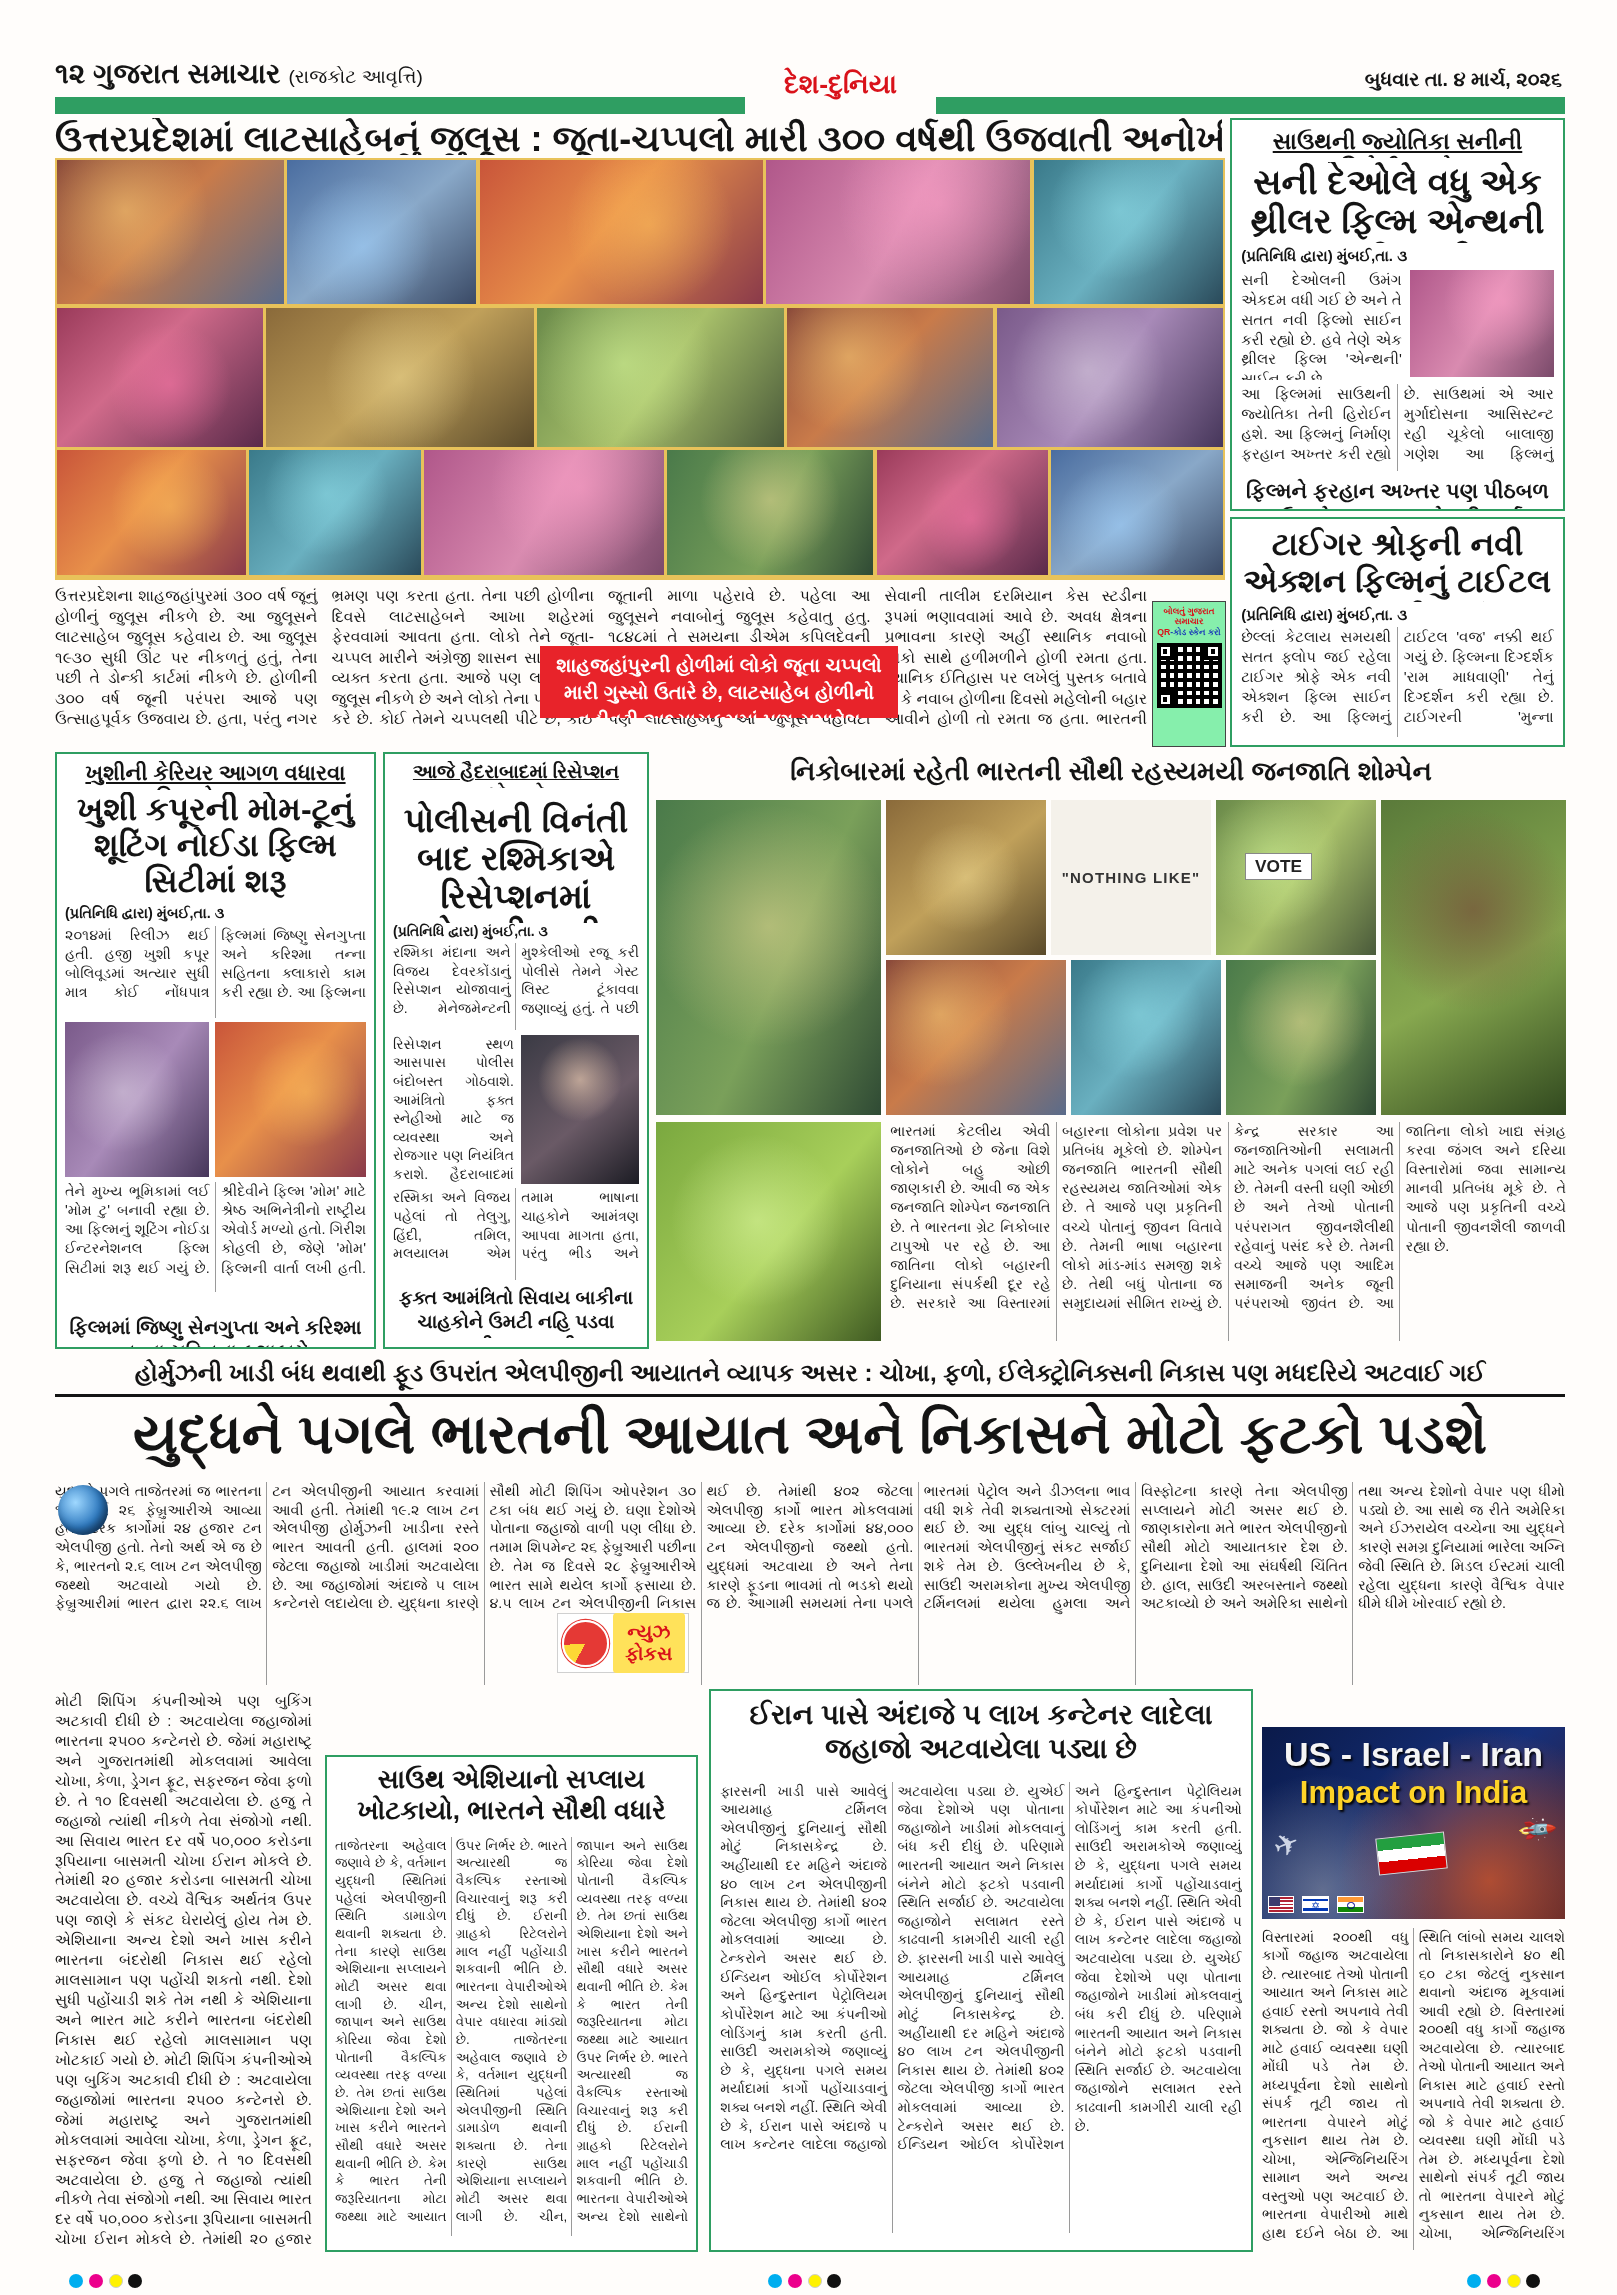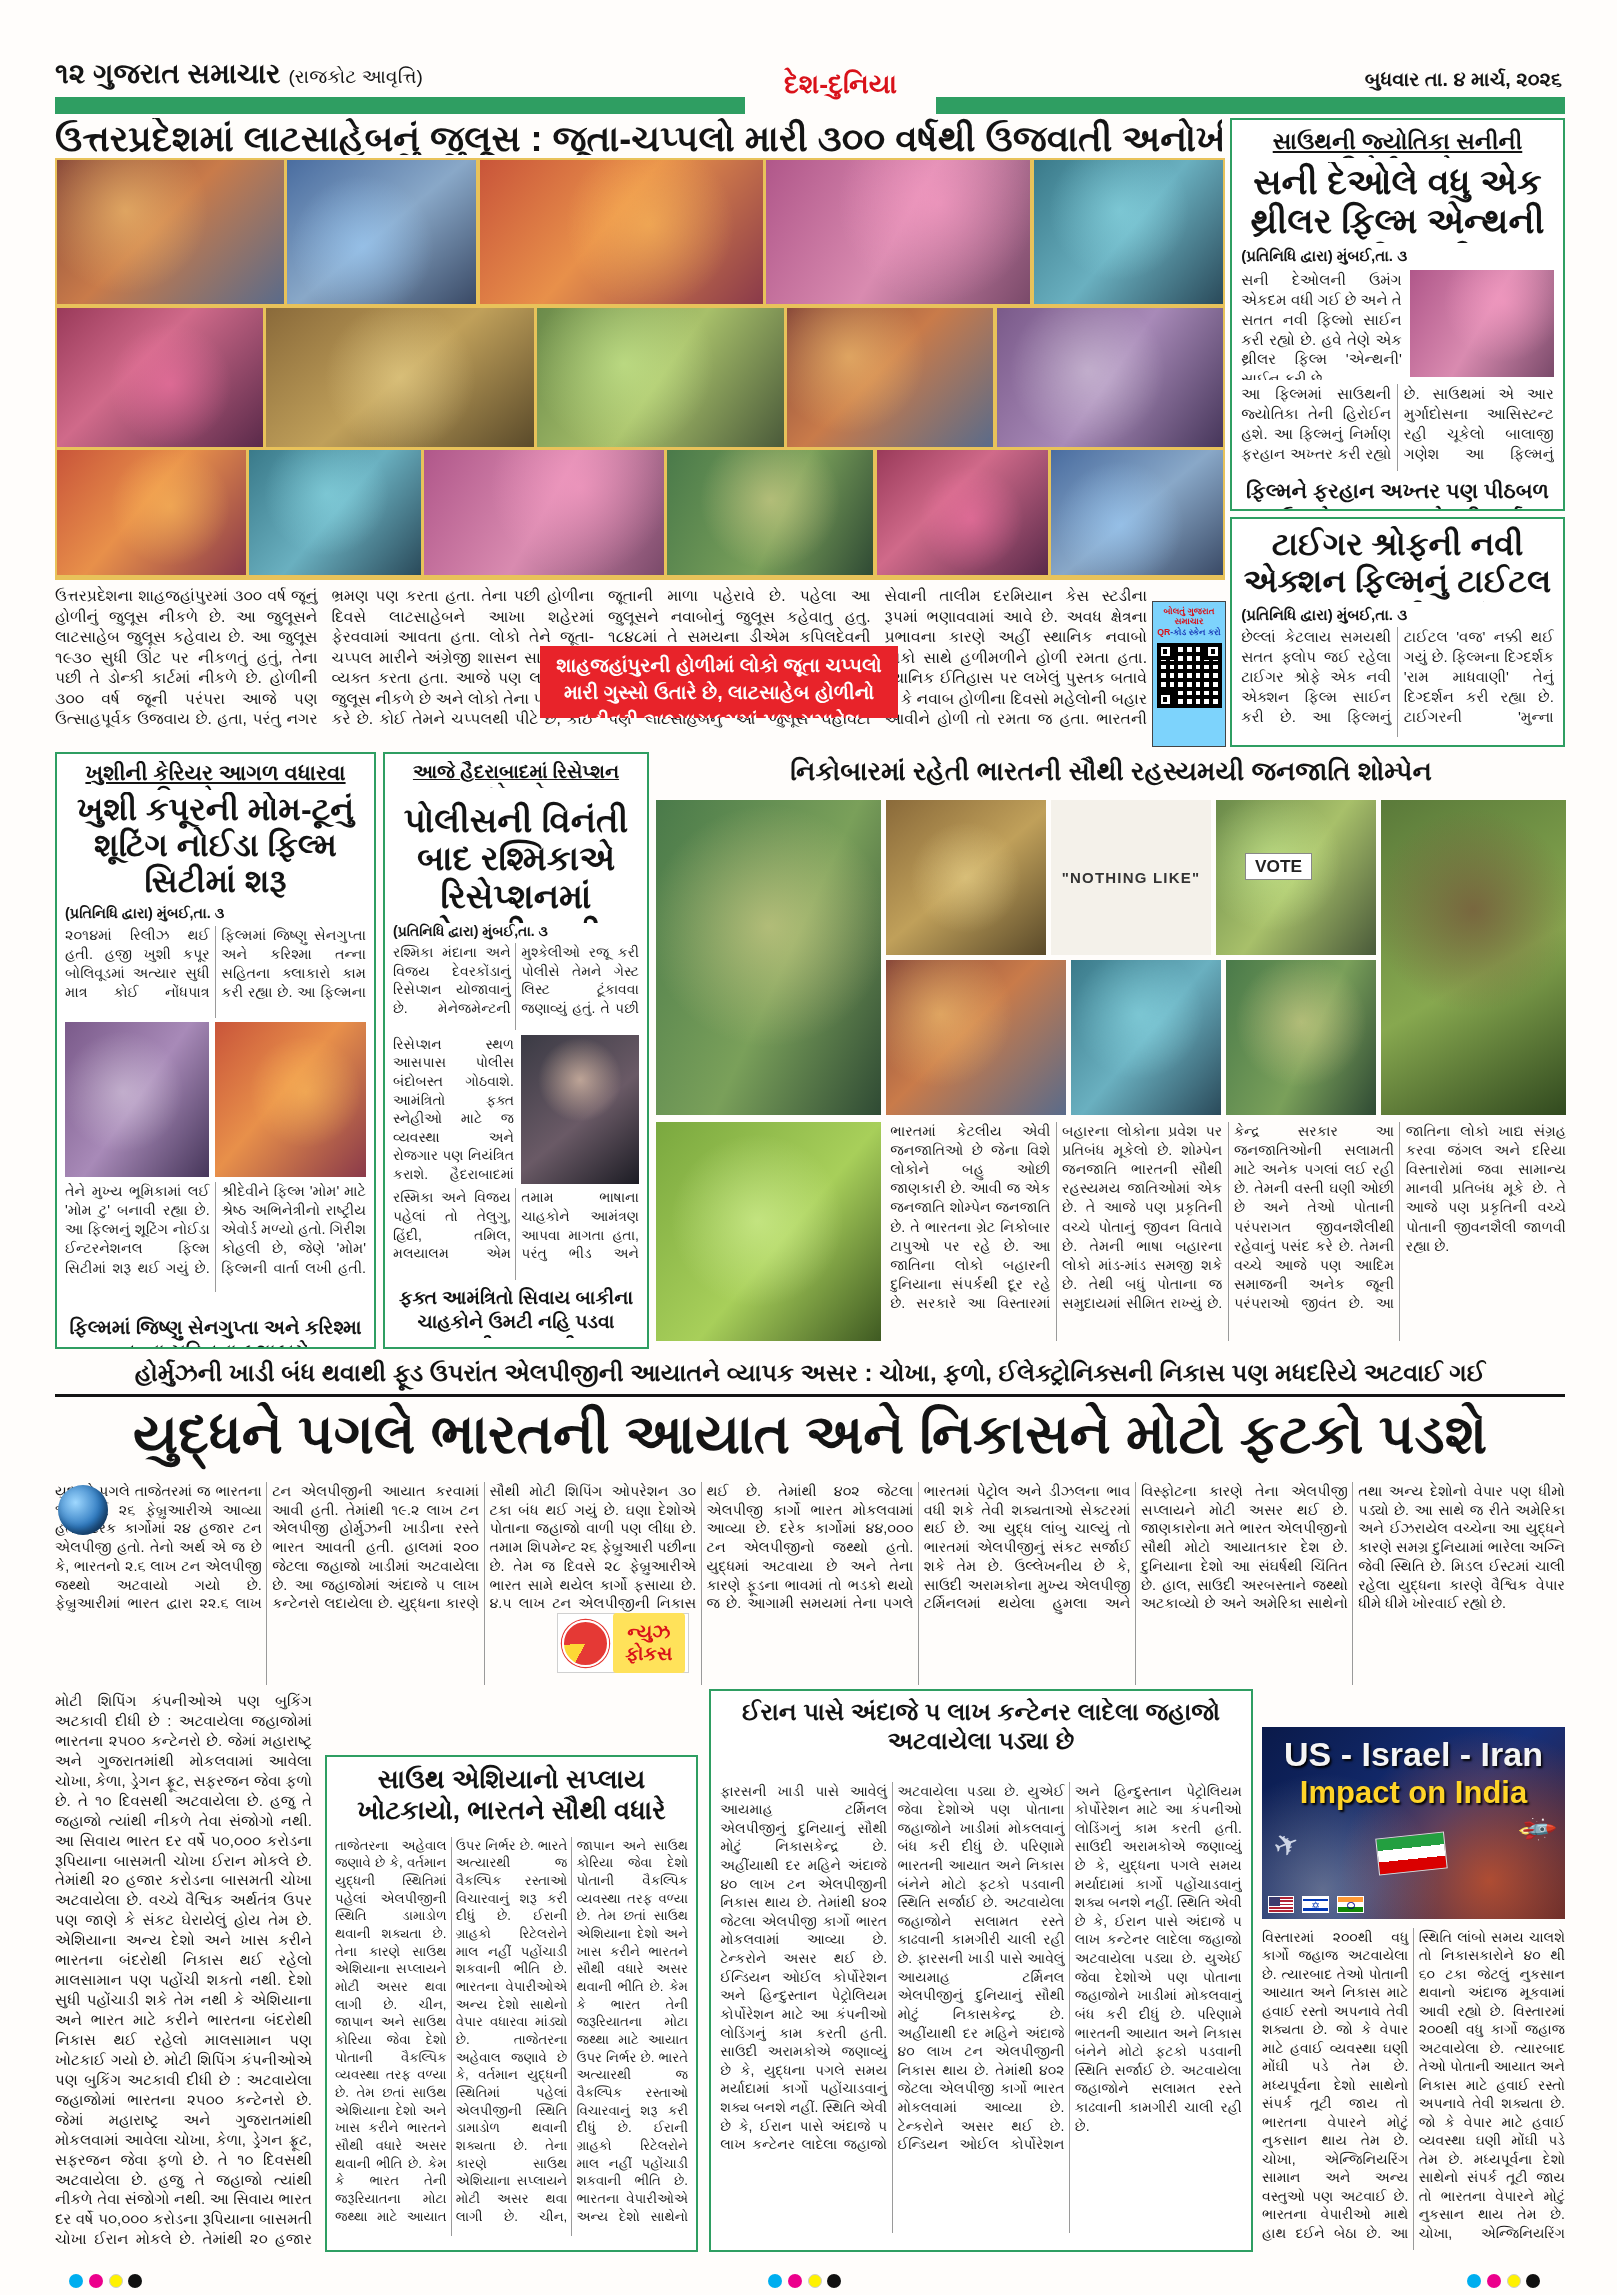--- a/index.html
+++ b/index.html
@@ -24,21 +24,21 @@
   .p3{background:radial-gradient(circle at 40% 60%,rgba(160,210,255,.55),transparent 50%),linear-gradient(140deg,#4a6da0,#89a8c8 50%,#3a4a66)}
   .p4{background:radial-gradient(circle at 60% 45%,rgba(255,190,90,.6),transparent 45%),linear-gradient(130deg,#c9553a,#e8904a 45%,#8a3a4a)}
   .p5{background:radial-gradient(circle at 35% 40%,rgba(220,255,160,.5),transparent 50%),linear-gradient(125deg,#6a8a4a,#a8c06a 50%,#4a5a3a)}
   .p6{background:radial-gradient(circle at 55% 55%,rgba(255,120,170,.55),transparent 45%),linear-gradient(135deg,#9a3a5a,#d06a8a 40%,#5a2a4a)}
   .p7{background:radial-gradient(circle at 45% 35%,rgba(150,230,240,.5),transparent 50%),linear-gradient(130deg,#3a7a8a,#6ab0c0 50%,#2a4a5a)}
   .p8{background:radial-gradient(circle at 50% 50%,rgba(240,220,150,.5),transparent 50%),linear-gradient(140deg,#8a6a3a,#c0a05a 50%,#5a4a2a)}
   .p9{background:radial-gradient(circle at 50% 40%,rgba(255,230,160,.45),transparent 55%),linear-gradient(115deg,#4a7a4a,#7aa05a 55%,#2f4a34)}
   .p10{background:radial-gradient(circle at 40% 45%,rgba(255,255,255,.35),transparent 50%),linear-gradient(125deg,#7a5a8a,#a88ab8 50%,#46365a)}
   .collage-row{display:flex;gap:3.5px;margin-bottom:3.5px}
   .collage-row .photo{height:100%}
-  .qrwrap{border:1.7px solid #444;background:#7dd3fc;padding:3.5px 3.5px}
+  .qrwrap{border:1.7px solid #444;background:#86efac;padding:3.5px 3.5px}
   .qr{position:relative;width:65px;height:65px;margin:4.6px auto 0;
       background:
         repeating-linear-gradient(0deg,#000 0 4px,transparent 4px 8.7px),
         repeating-linear-gradient(90deg,#000 0 4px,rgba(255,255,255,.92) 4px 8.7px);
       background-color:#fff}
   .qrf{position:absolute;width:17.3px;height:17.3px;border:4px solid #000;background:#fff}
   .qrf::after{content:"";position:absolute;left:2.3px;top:2.3px;width:4.6px;height:4.6px;background:#000}
   .redbox{background:#e8232a;color:#fff;font-weight:bold;text-align:center}
   .footerbold{font-weight:bold;text-align:center;line-height:1.25}
   .flag{width:26.6px;height:17.3px;border:0.6px solid #fff;display:inline-block}
@@ -193,21 +193,21 @@
   </div>
 
   <div class="abs ov" style="left:55px;top:1691px;width:257px;height:559px;font-size:15px;line-height:1.33;text-align:justify">મોટી શિપિંગ કંપનીઓએ પણ બુકિંગ અટકાવી દીધી છે : અટવાયેલા જહાજોમાં ભારતના ૨૫૦૦ કન્ટેનરો છે. જેમાં મહારાષ્ટ્ર અને ગુજરાતમાંથી મોકલવામાં આવેલા ચોખા, કેળા, ડ્રેગન ફ્રૂટ, સફરજન જેવા ફળો છે. તે ૧૦ દિવસથી અટવાયેલા છે. હજુ તે જહાજો ત્યાંથી નીકળે તેવા સંજોગો નથી. આ સિવાય ભારત દર વર્ષે ૫૦,૦૦૦ કરોડના રૂપિયાના બાસમતી ચોખા ઈરાન મોકલે છે. તેમાંથી ૨૦ હજાર કરોડના બાસમતી ચોખા અટવાયેલા છે. વચ્ચે વૈશ્વિક અર્થતંત્ર ઉપર પણ જાણે કે સંકટ ઘેરાયેલું હોય તેમ છે. એશિયાના અન્ય દેશો અને ખાસ કરીને ભારતના બંદરોથી નિકાસ થઈ રહેલો માલસામાન પણ પહોંચી શકતો નથી. દેશો સુધી પહોંચાડી શકે તેમ નથી કે એશિયાના અને ભારત માટે કરીને ભારતના બંદરોથી નિકાસ થઈ રહેલો માલસામાન પણ ખોટકાઈ ગયો છે. મોટી શિપિંગ કંપનીઓએ પણ બુકિંગ અટકાવી દીધી છે : અટવાયેલા જહાજોમાં ભારતના ૨૫૦૦ કન્ટેનરો છે. જેમાં મહારાષ્ટ્ર અને ગુજરાતમાંથી મોકલવામાં આવેલા ચોખા, કેળા, ડ્રેગન ફ્રૂટ, સફરજન જેવા ફળો છે. તે ૧૦ દિવસથી અટવાયેલા છે. હજુ તે જહાજો ત્યાંથી નીકળે તેવા સંજોગો નથી. આ સિવાય ભારત દર વર્ષે ૫૦,૦૦૦ કરોડના રૂપિયાના બાસમતી ચોખા ઈરાન મોકલે છે. તેમાંથી ૨૦ હજાર કરોડના બાસમતી ચોખા અટવાયેલા છે. વચ્ચે વૈશ્વિક અર્થતંત્ર ઉપર પણ જાણે કે સંકટ ઘેરાયેલું હોય તેમ છે. એશિયાના અન્ય દેશો અને ખાસ કરીને ભારતના બંદરોથી નિકાસ થઈ રહેલો માલસામાન પણ પહોંચી શકતો નથી. દેશો સુધી પહોંચાડી શકે તેમ નથી કે એશિયાના અને ભારત માટે કરીને ભારતના બંદરોથી નિકાસ થઈ રહેલો માલસામાન પણ ખોટકાઈ ગયો છે.</div>
 
   <div class="abs greenbox ov" style="left:325px;top:1755px;width:373px;height:497px;padding:7px 8px">
     <div class="c b ov" style="font-size:26px;line-height:1.2;height:68px">સાઉથ એશિયાનો સપ્લાય ખોટકાયો, ભારતને સૌથી વધારે અસર</div>
     <div class="bodytxt ov rule2" style="column-count:3;column-gap:9.2px;font-size:13.3px;height:399px;margin-top:4.6px">તાજેતરના અહેવાલ જણાવે છે કે, વર્તમાન યુદ્ધની સ્થિતિમાં પહેલાં એલપીજીની સ્થિતિ ડામાડોળ થવાની શક્યતા છે. તેના કારણે સાઉથ એશિયાના સપ્લાયને મોટી અસર થવા લાગી છે. ચીન, જાપાન અને સાઉથ કોરિયા જેવા દેશો પોતાની વૈકલ્પિક વ્યવસ્થા તરફ વળ્યા છે. તેમ છતાં સાઉથ એશિયાના દેશો અને ખાસ કરીને ભારતને સૌથી વધારે અસર થવાની ભીતિ છે. કેમ કે ભારત તેની જરૂરિયાતના મોટા જથ્થા માટે આયાત ઉપર નિર્ભર છે. ભારતે અત્યારથી જ વૈકલ્પિક રસ્તાઓ વિચારવાનું શરૂ કરી દીધું છે. ઈરાની ગ્રાહકો રિટેલરોને માલ નહીં પહોંચાડી શકવાની ભીતિ છે. ભારતના વેપારીઓએ અન્ય દેશો સાથેનો વેપાર વધારવા માંડ્યો છે. તાજેતરના અહેવાલ જણાવે છે કે, વર્તમાન યુદ્ધની સ્થિતિમાં પહેલાં એલપીજીની સ્થિતિ ડામાડોળ થવાની શક્યતા છે. તેના કારણે સાઉથ એશિયાના સપ્લાયને મોટી અસર થવા લાગી છે. ચીન, જાપાન અને સાઉથ કોરિયા જેવા દેશો પોતાની વૈકલ્પિક વ્યવસ્થા તરફ વળ્યા છે. તેમ છતાં સાઉથ એશિયાના દેશો અને ખાસ કરીને ભારતને સૌથી વધારે અસર થવાની ભીતિ છે. કેમ કે ભારત તેની જરૂરિયાતના મોટા જથ્થા માટે આયાત ઉપર નિર્ભર છે. ભારતે અત્યારથી જ વૈકલ્પિક રસ્તાઓ વિચારવાનું શરૂ કરી દીધું છે. ઈરાની ગ્રાહકો રિટેલરોને માલ નહીં પહોંચાડી શકવાની ભીતિ છે. ભારતના વેપારીઓએ અન્ય દેશો સાથેનો વેપાર વધારવા માંડ્યો છે.</div>
   </div>
 
   <div class="abs greenbox ov" style="left:709px;top:1689px;width:544px;height:563px;padding:7px 9.2px">
-    <div class="c b ov" style="font-size:24px;line-height:1.2;height:79px">ઈરાન પાસે અંદાજે પ લાખ કન્ટેનર લાદેલા જહાજો અટવાયેલા પડ્યા છે</div>
+    <div class="c b ov" style="font-size:28px;line-height:1.2;height:79px">ઈરાન પાસે અંદાજે પ લાખ કન્ટેનર લાદેલા જહાજો અટવાયેલા પડ્યા છે</div>
     <div class="bodytxt ov rule2" style="column-count:3;column-gap:10.4px;font-size:14px;height:451px;margin-top:4.6px">ફારસની ખાડી પાસે આવેલું આયમાહ ટર્મિનલ એલપીજીનું દુનિયાનું સૌથી મોટું નિકાસકેન્દ્ર છે. અહીંયાથી દર મહિને અંદાજે ૪૦ લાખ ટન એલપીજીની નિકાસ થાય છે. તેમાંથી ૪૦૨ જેટલા એલપીજી કાર્ગો ભારત મોકલવામાં આવ્યા છે. ટેન્કરોને અસર થઈ છે. ઈન્ડિયન ઓઈલ કોર્પોરેશન અને હિન્દુસ્તાન પેટ્રોલિયમ કોર્પોરેશન માટે આ કંપનીઓ લોડિંગનું કામ કરતી હતી. સાઉદી અરામકોએ જણાવ્યું છે કે, યુદ્ધના પગલે સમય મર્યાદામાં કાર્ગો પહોંચાડવાનું શક્ય બનશે નહીં. સ્થિતિ એવી છે કે, ઈરાન પાસે અંદાજે પ લાખ કન્ટેનર લાદેલા જહાજો અટવાયેલા પડ્યા છે. યુએઈ જેવા દેશોએ પણ પોતાના જહાજોને ખાડીમાં મોકલવાનું બંધ કરી દીધું છે. પરિણામે ભારતની આયાત અને નિકાસ બંનેને મોટો ફટકો પડવાની સ્થિતિ સર્જાઈ છે. અટવાયેલા જહાજોને સલામત રસ્તે કાઢવાની કામગીરી ચાલી રહી છે. ફારસની ખાડી પાસે આવેલું આયમાહ ટર્મિનલ એલપીજીનું દુનિયાનું સૌથી મોટું નિકાસકેન્દ્ર છે. અહીંયાથી દર મહિને અંદાજે ૪૦ લાખ ટન એલપીજીની નિકાસ થાય છે. તેમાંથી ૪૦૨ જેટલા એલપીજી કાર્ગો ભારત મોકલવામાં આવ્યા છે. ટેન્કરોને અસર થઈ છે. ઈન્ડિયન ઓઈલ કોર્પોરેશન અને હિન્દુસ્તાન પેટ્રોલિયમ કોર્પોરેશન માટે આ કંપનીઓ લોડિંગનું કામ કરતી હતી. સાઉદી અરામકોએ જણાવ્યું છે કે, યુદ્ધના પગલે સમય મર્યાદામાં કાર્ગો પહોંચાડવાનું શક્ય બનશે નહીં. સ્થિતિ એવી છે કે, ઈરાન પાસે અંદાજે પ લાખ કન્ટેનર લાદેલા જહાજો અટવાયેલા પડ્યા છે. યુએઈ જેવા દેશોએ પણ પોતાના જહાજોને ખાડીમાં મોકલવાનું બંધ કરી દીધું છે. પરિણામે ભારતની આયાત અને નિકાસ બંનેને મોટો ફટકો પડવાની સ્થિતિ સર્જાઈ છે. અટવાયેલા જહાજોને સલામત રસ્તે કાઢવાની કામગીરી ચાલી રહી છે.</div>
   </div>
 
   <div class="abs ov" style="left:1262px;top:1727px;width:303px;height:192px;background:radial-gradient(circle at 75% 80%,rgba(220,90,40,.75),transparent 55%),radial-gradient(circle at 20% 85%,rgba(240,230,200,.35),transparent 40%),linear-gradient(135deg,#0a1a4a,#16307a 55%,#3a1a2a);padding:8px 5.8px">
     <div class="c b nowrap" style="font-size:34px;color:#f5f5f5;text-shadow:1.7px 1.7px 2.3px #000">US - Israel - Iran</div>
     <div class="c b nowrap" style="font-size:31px;color:#ffd428;text-shadow:1.7px 1.7px 2.3px #000;margin-top:1.2px">Impact on India</div>
     <div class="abs" style="left:38%;top:56%;width:69px;height:37px;background:linear-gradient(#239f40 0 33%,#fff 33% 66%,#da0000 66% 100%);border:0.6px solid #ddd;transform:rotate(-6deg)"></div>
     <div class="abs" style="left:4%;top:52%;font-size:30px;color:#cfd6e6;transform:rotate(-22deg)">✈</div>
     <div class="abs" style="right:4%;top:46%;font-size:25.4px;color:#e6c9b0;transform:rotate(40deg)">🚀</div>
     <div class="abs" style="left:5.8px;bottom:5.8px;display:flex;gap:8px">

